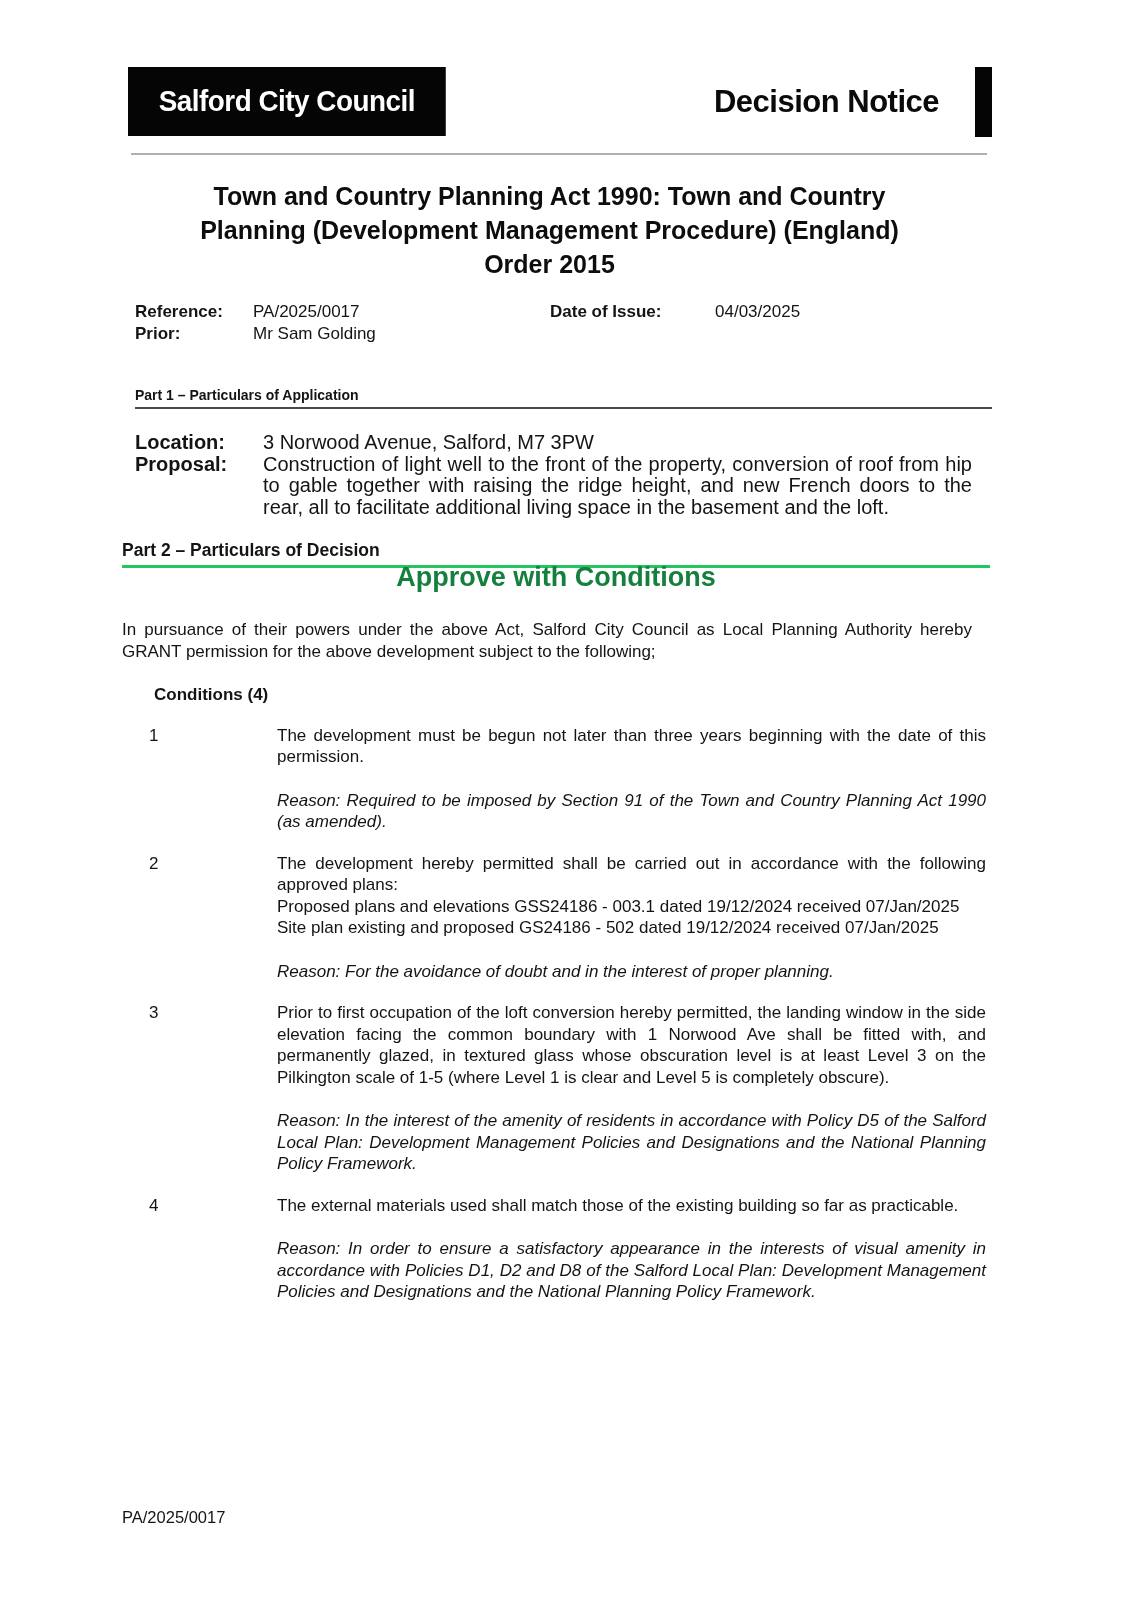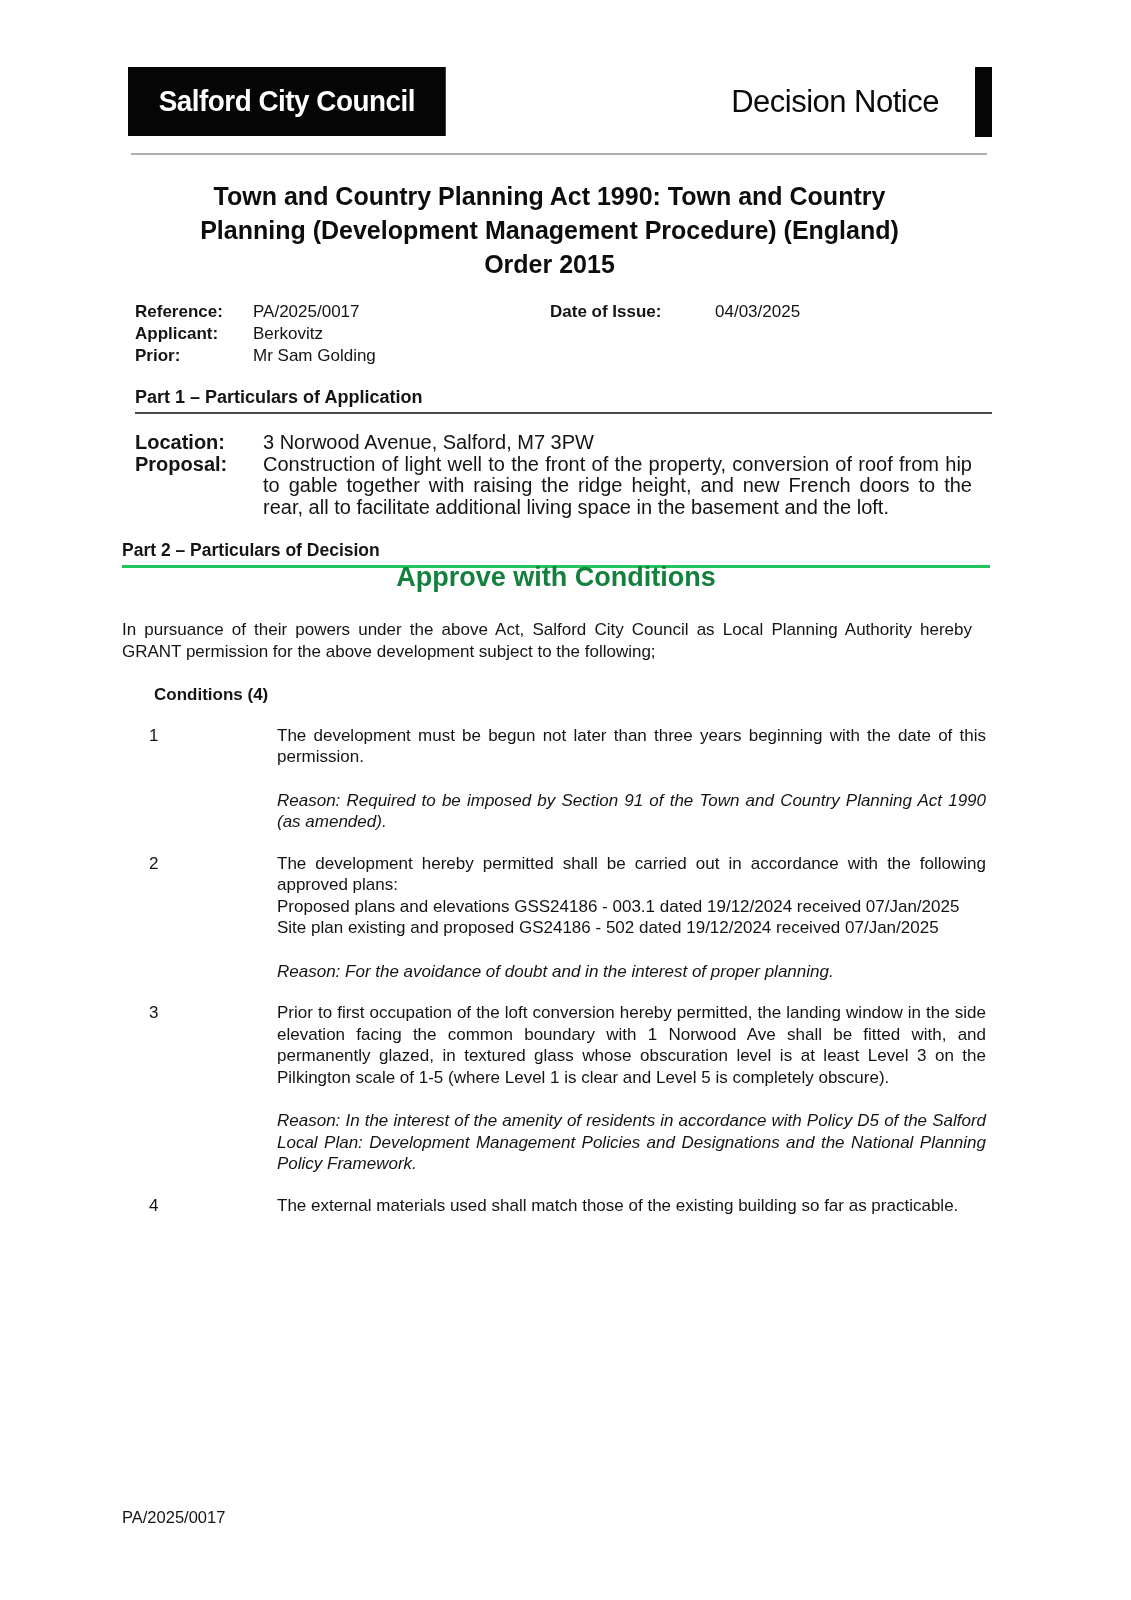--- a/index.html
+++ b/index.html
@@ -41,21 +41,21 @@
     transform: scaleX(0.96);
     transform-origin: left center;
   }
   .header-right {
     display: flex;
     align-items: center;
     gap: 36px;
   }
   .doc-type {
     font-size: 31px;
-    font-weight: normal;
+    font-weight: bold;
     letter-spacing: -0.5px;
     color: #0a0a0a;
   }
   .black-bar {
     width: 17px;
     height: 70px;
     background: #050505;
   }
   .header-rule {
     position: absolute;
@@ -94,21 +94,21 @@
     grid-template-columns: 118px 297px 165px auto;
   }
   .meta-label { font-weight: bold; }
 
   
   .part1-heading {
     position: absolute;
     left: 135px;
     top: 387px;
     width: 857px;
-    font-size: 18px;
+    font-size: 14px;
     font-weight: bold;
     padding-bottom: 4px;
     border-bottom: 2px solid #4a4a4a;
   }
   .part2-heading {
     position: absolute;
     left: 122px;
     top: 540px;
     width: 868px;
     font-size: 17.5px;
@@ -218,24 +218,20 @@
   </div>
 
   <div class="meta">
     <div class="meta-row">
       <span class="meta-label">Reference:</span>
       <span>PA/2025/0017</span>
       <span class="meta-label">Date of Issue:</span>
       <span>04/03/2025</span>
     </div>
     <div class="meta-row">
-      <span class="meta-label">Applicant:</span>
-      <span>Berkovitz</span>
-    </div>
-    <div class="meta-row">
       <span class="meta-label">Prior:</span>
       <span>Mr Sam Golding</span>
     </div>
   </div>
 
   <div class="part1-heading">Part 1 – Particulars of Application</div>
   <div class="loc-grid">
     <span class="loc-label">Location:</span>
     <span>3 Norwood Avenue, Salford, M7 3PW</span>
     <span class="loc-label">Proposal:</span>
@@ -280,19 +276,20 @@
         <p class="reason">Reason: In the interest of the amenity of residents in accordance with Policy D5 of the Salford Local Plan: Development Management Policies and Designations and the National Planning Policy Framework.</p>
       </div>
     </div>
 
     <div class="cond-row">
       <div class="cond-num">4</div>
       <div class="cond-body">
         <div class="text-block">
           <p class="cond-para">The external materials used shall match those of the existing building so far as practicable.</p>
         </div>
+        <p class="reason">Reason: In order to ensure a satisfactory appearance in the interests of visual amenity in accordance with Policies D1, D2 and D8 of the Salford Local Plan: Development Management Policies and Designations and the National Planning Policy Framework.</p>
       </div>
     </div>
   </div>
 
   <div class="footer-ref">PA/2025/0017</div>
 
 </div>
 
 </body></html>

